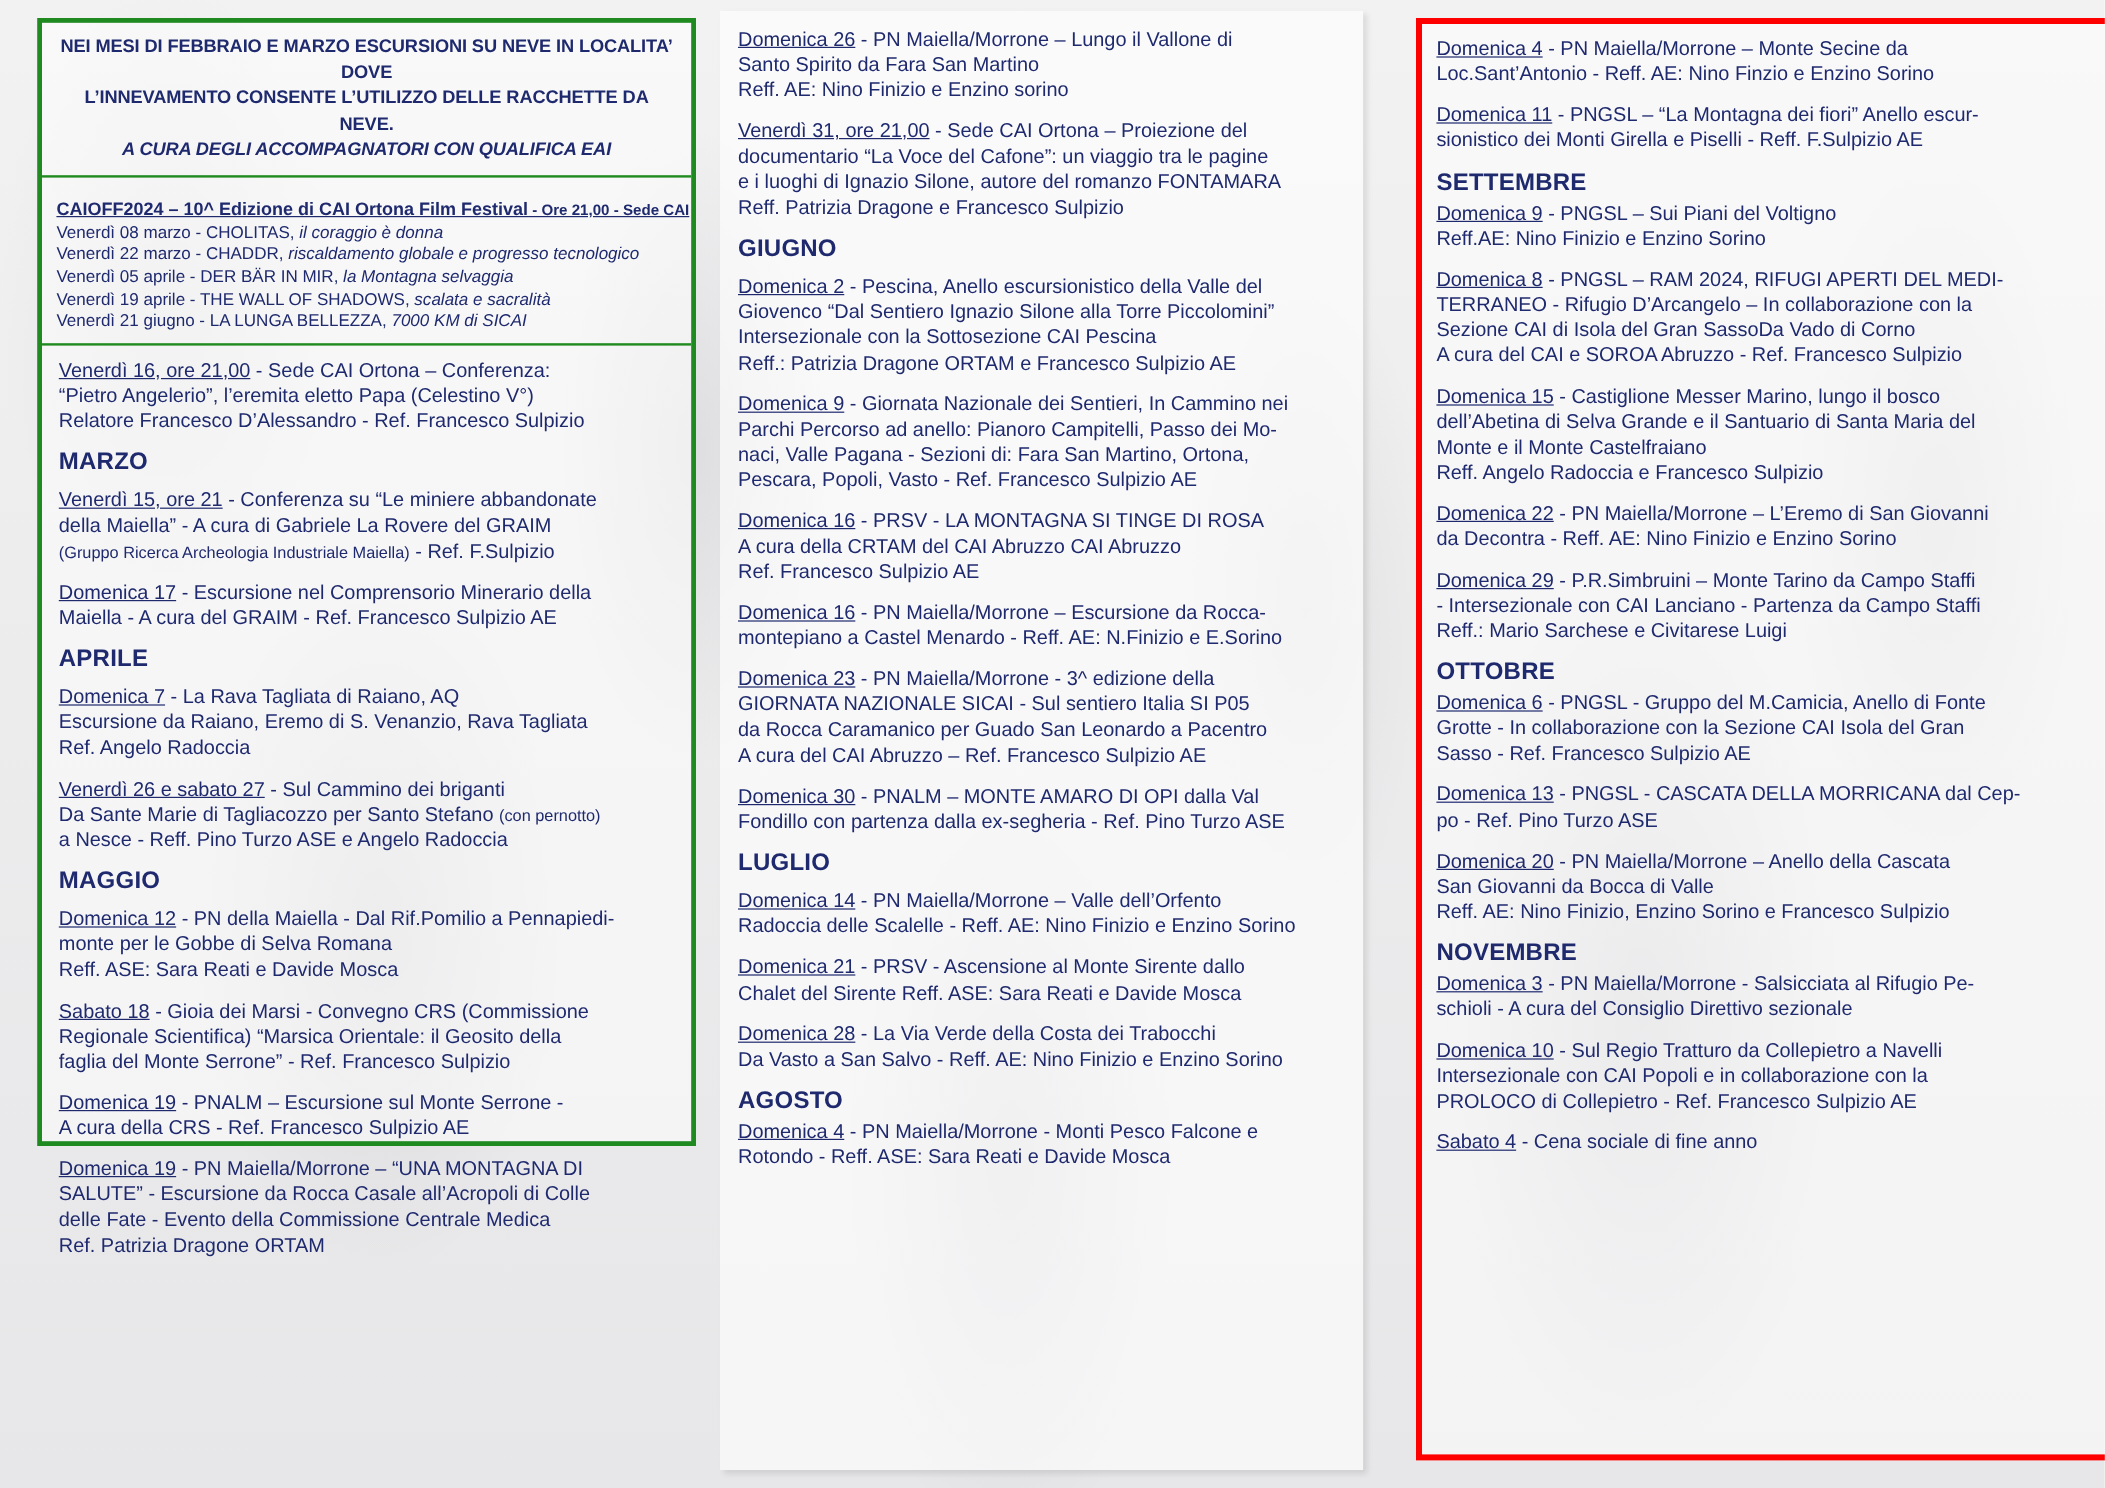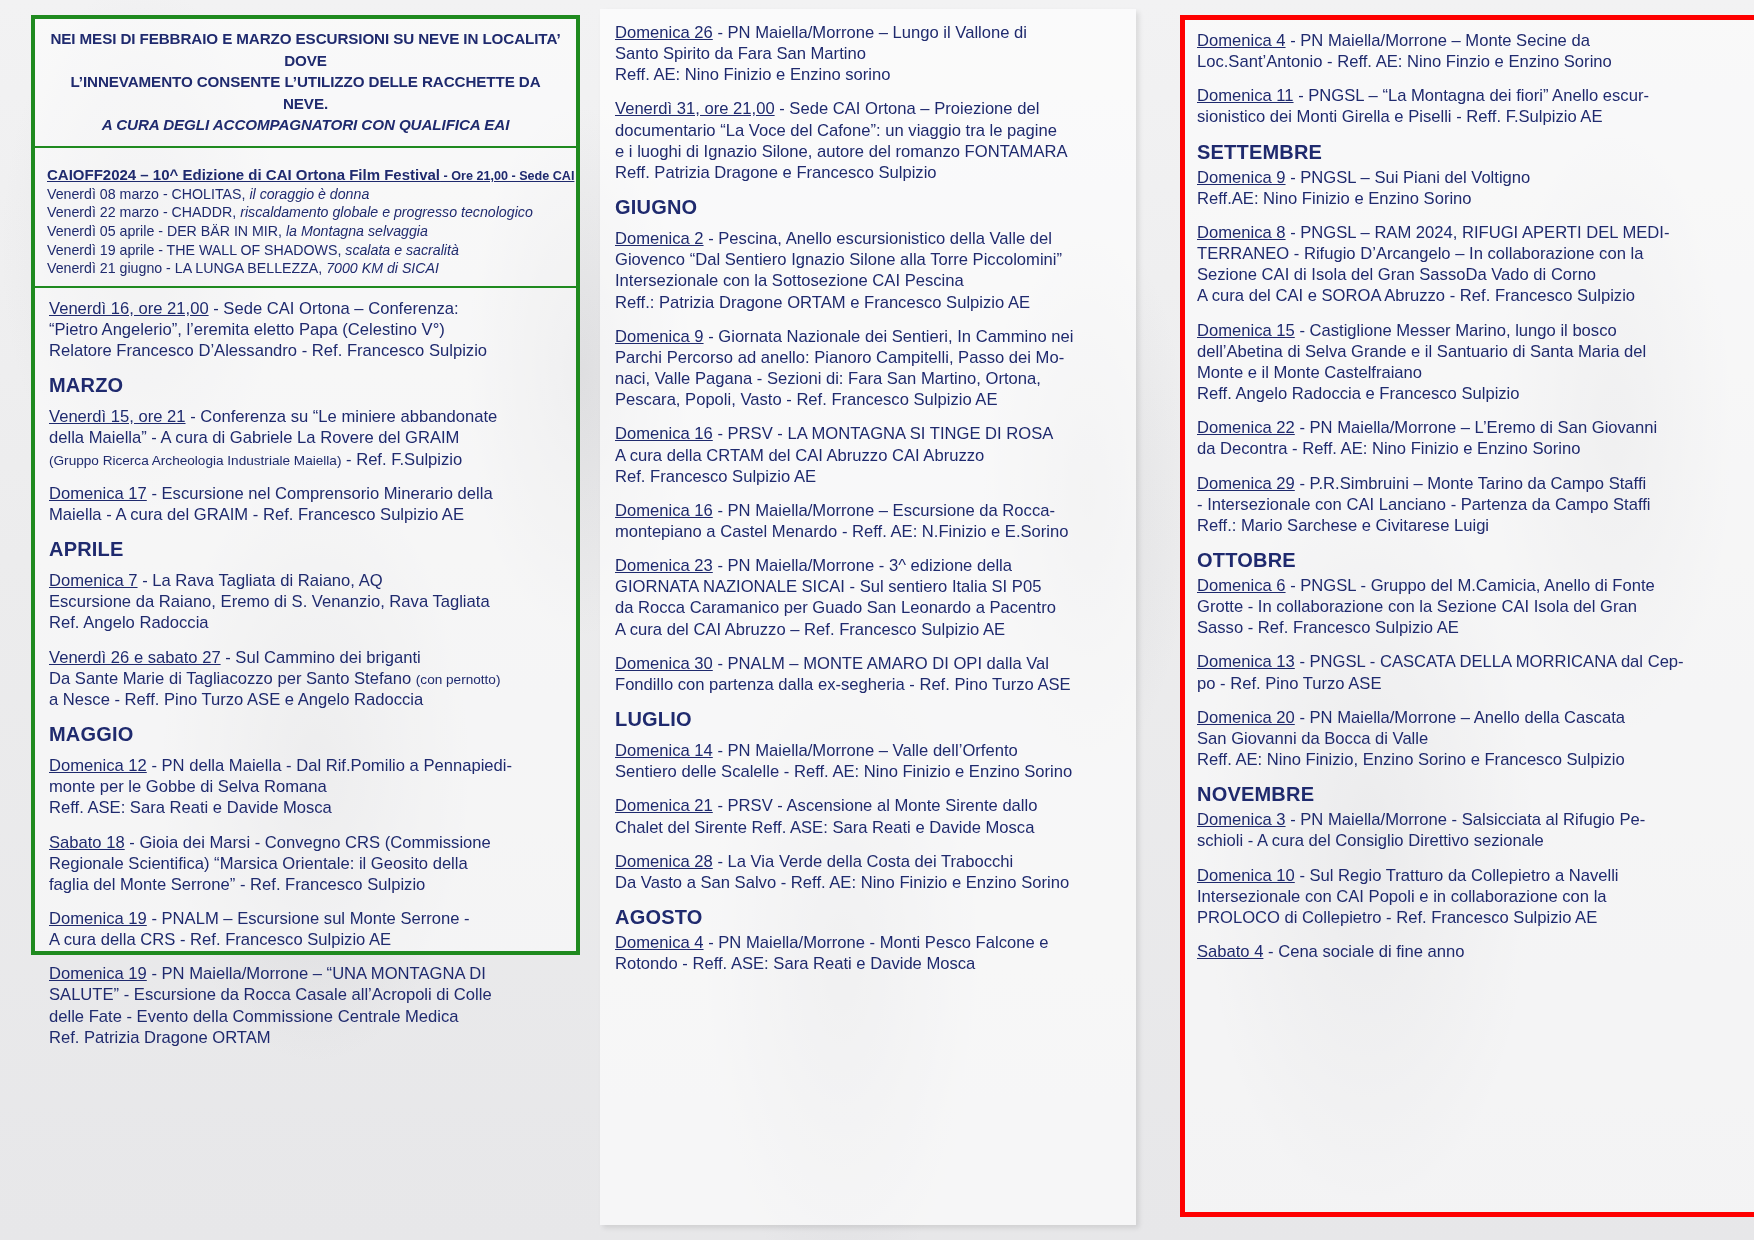--- a/index.html
+++ b/index.html
@@ -275,21 +275,21 @@
     <div class="ev">
       <span class="d">Domenica 30</span><span> - PNALM – MONTE AMARO DI OPI dalla Val</span><br>
       <span>Fondillo con partenza dalla ex-segheria - Ref. Pino Turzo ASE</span>
     </div>
 
     <div class="month">LUGLIO</div>
 
 
     <div class="ev">
       <span class="d">Domenica 14</span><span> - PN Maiella/Morrone – Valle dell’Orfento</span><br>
-      <span>Sentiero delle Scalelle - Reff. AE: Nino Finizio e Enzino Sorino</span>
+      <span>Radoccia delle Scalelle - Reff. AE: Nino Finizio e Enzino Sorino</span>
     </div>
 
     <div class="ev">
       <span class="d">Domenica 21</span><span> - PRSV - Ascensione al Monte Sirente dallo</span><br>
       <span>Chalet del Sirente Reff. ASE: Sara Reati e Davide Mosca</span>
     </div>
 
     <div class="ev">
       <span class="d">Domenica 28</span><span> - La Via Verde della Costa dei Trabocchi</span><br>
       <span>Da Vasto a San Salvo - Reff. AE: Nino Finizio e Enzino Sorino</span>

